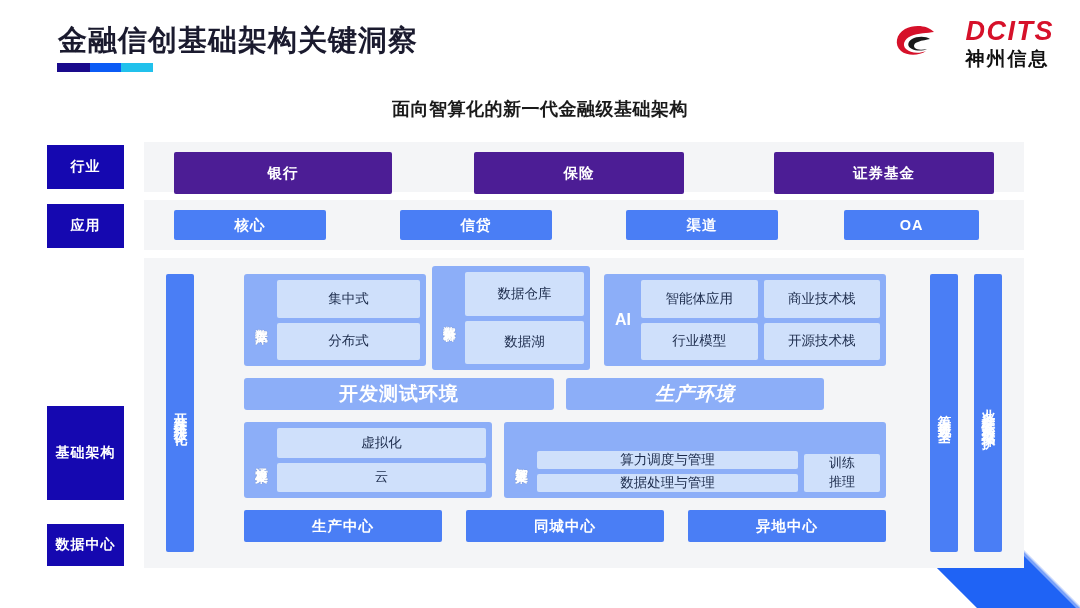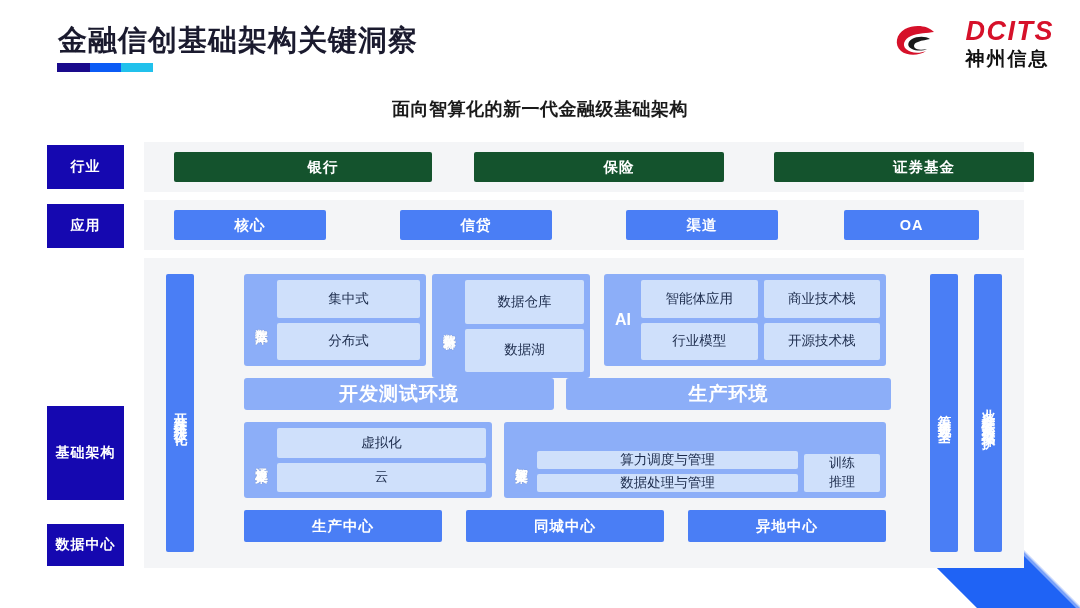--- a/index.html
+++ b/index.html
@@ -60,21 +60,21 @@
   
   .panel{position:absolute;background:#f4f5f7;}
   .row-ind{left:144px;top:4px;width:880px;height:50px;}
   .row-app{left:144px;top:62px;width:880px;height:50px;}
   .row-plat{left:144px;top:120px;width:880px;height:310px;}
 
   .pill{
     position:absolute;display:flex;align-items:center;justify-content:center;
     color:#fff;font-weight:bold;border-radius:2px;font-size:14.5px;letter-spacing:1px;
   }
-  .pill-ind{background:#14532d;height:30px;top:10px;padding-left:40px;}
+  .pill-ind{background:#4c1d95;height:42px;top:10px;}
   .pill-app{background:#4a7ef5;height:30px;top:10px;}
 
   
   .vbar{
     position:absolute;background:#4a7ef5;color:#fff;border-radius:2px;
     writing-mode:vertical-rl;text-orientation:upright;
     display:flex;align-items:center;justify-content:center;
     font-size:13.5px;font-weight:bold;letter-spacing:3px;
   }
   .vbar-dev{left:22px;top:16px;width:28px;height:278px;}
@@ -93,35 +93,35 @@
   .cell{
     flex:1;background:#cfe0fb;border-radius:2px;
     display:flex;align-items:center;justify-content:center;
     color:#1b2a4a;font-size:13.5px;
   }
   .grid2{flex:1;display:flex;flex-direction:column;gap:5px;margin-left:5px;}
   .grid2 .grow{display:flex;gap:6px;flex:1;}
   .grid2 .grow .cell{flex:1;}
 
   .g-db{left:100px;top:16px;width:182px;height:92px;}
-  .g-da{left:288px;top:16px;width:158px;height:104px;}
+  .g-da{left:288px;top:8px;width:158px;height:104px;}
   .g-ai{left:460px;top:16px;width:282px;height:92px;}
   .ai-tag{
     writing-mode:horizontal-tb;width:26px;display:flex;align-items:center;justify-content:center;
     color:#fff;font-size:16px;font-weight:bold;flex:none;
   }
 
   
   .envbar{
     position:absolute;background:#8caef8;border-radius:3px;
     display:flex;align-items:center;justify-content:center;
     color:#fff;font-size:19px;font-weight:bold;letter-spacing:1px;
   }
   .env-dev{left:100px;top:120px;width:310px;height:32px;}
-  .env-prod{left:422px;top:120px;width:325px;height:32px;}
+  .env-prod{left:422px;top:120px;width:258px;height:32px;font-style:italic;}
 
   
   .g-tc{left:100px;top:164px;width:248px;height:76px;}
   .g-ic{left:360px;top:164px;width:382px;height:76px;}
   .ic-inner{flex:1;display:flex;gap:6px;margin-left:5px;align-items:flex-end;}
   .ic-col{flex:1;display:flex;flex-direction:column;gap:5px;}
   .ic-train{
     width:76px;flex:none;background:#cfe0fb;border-radius:2px;
     display:flex;flex-direction:column;align-items:center;justify-content:center;
     color:#1b2a4a;font-size:13px;line-height:1.45;

